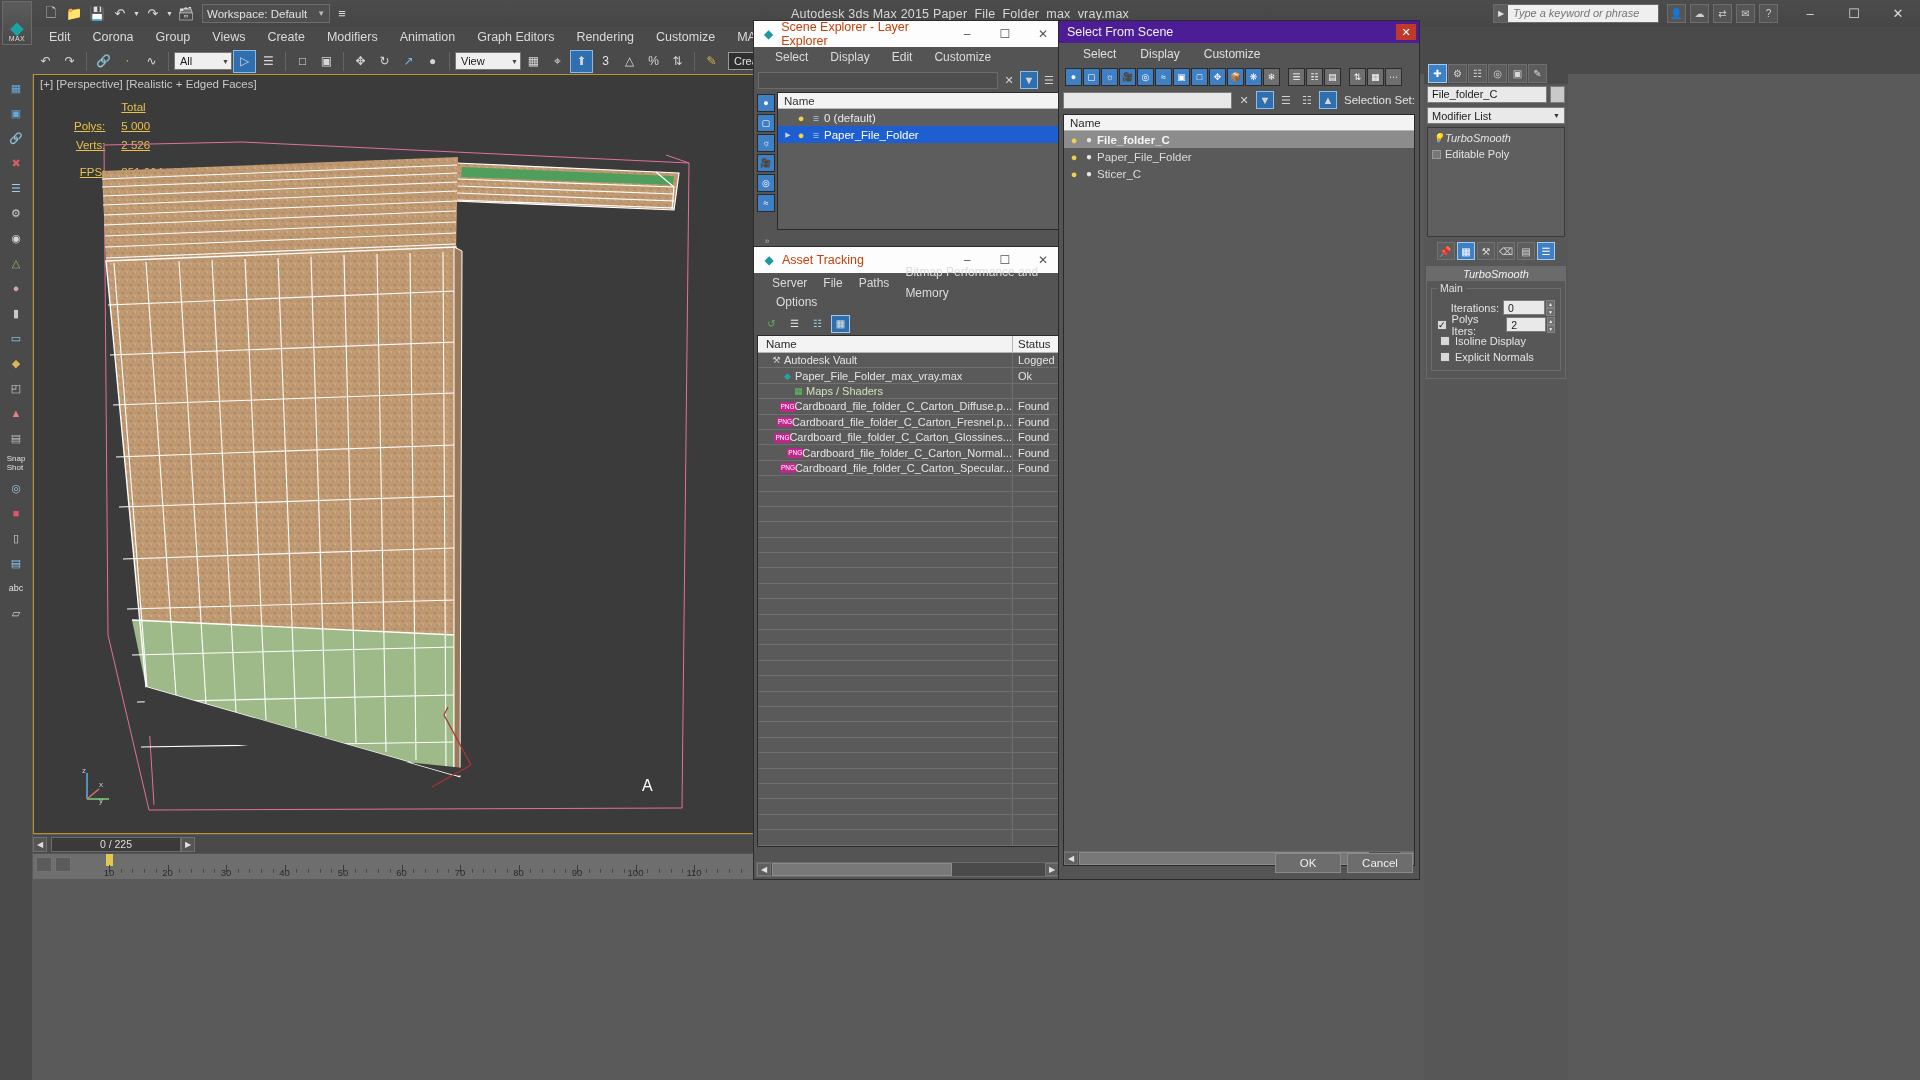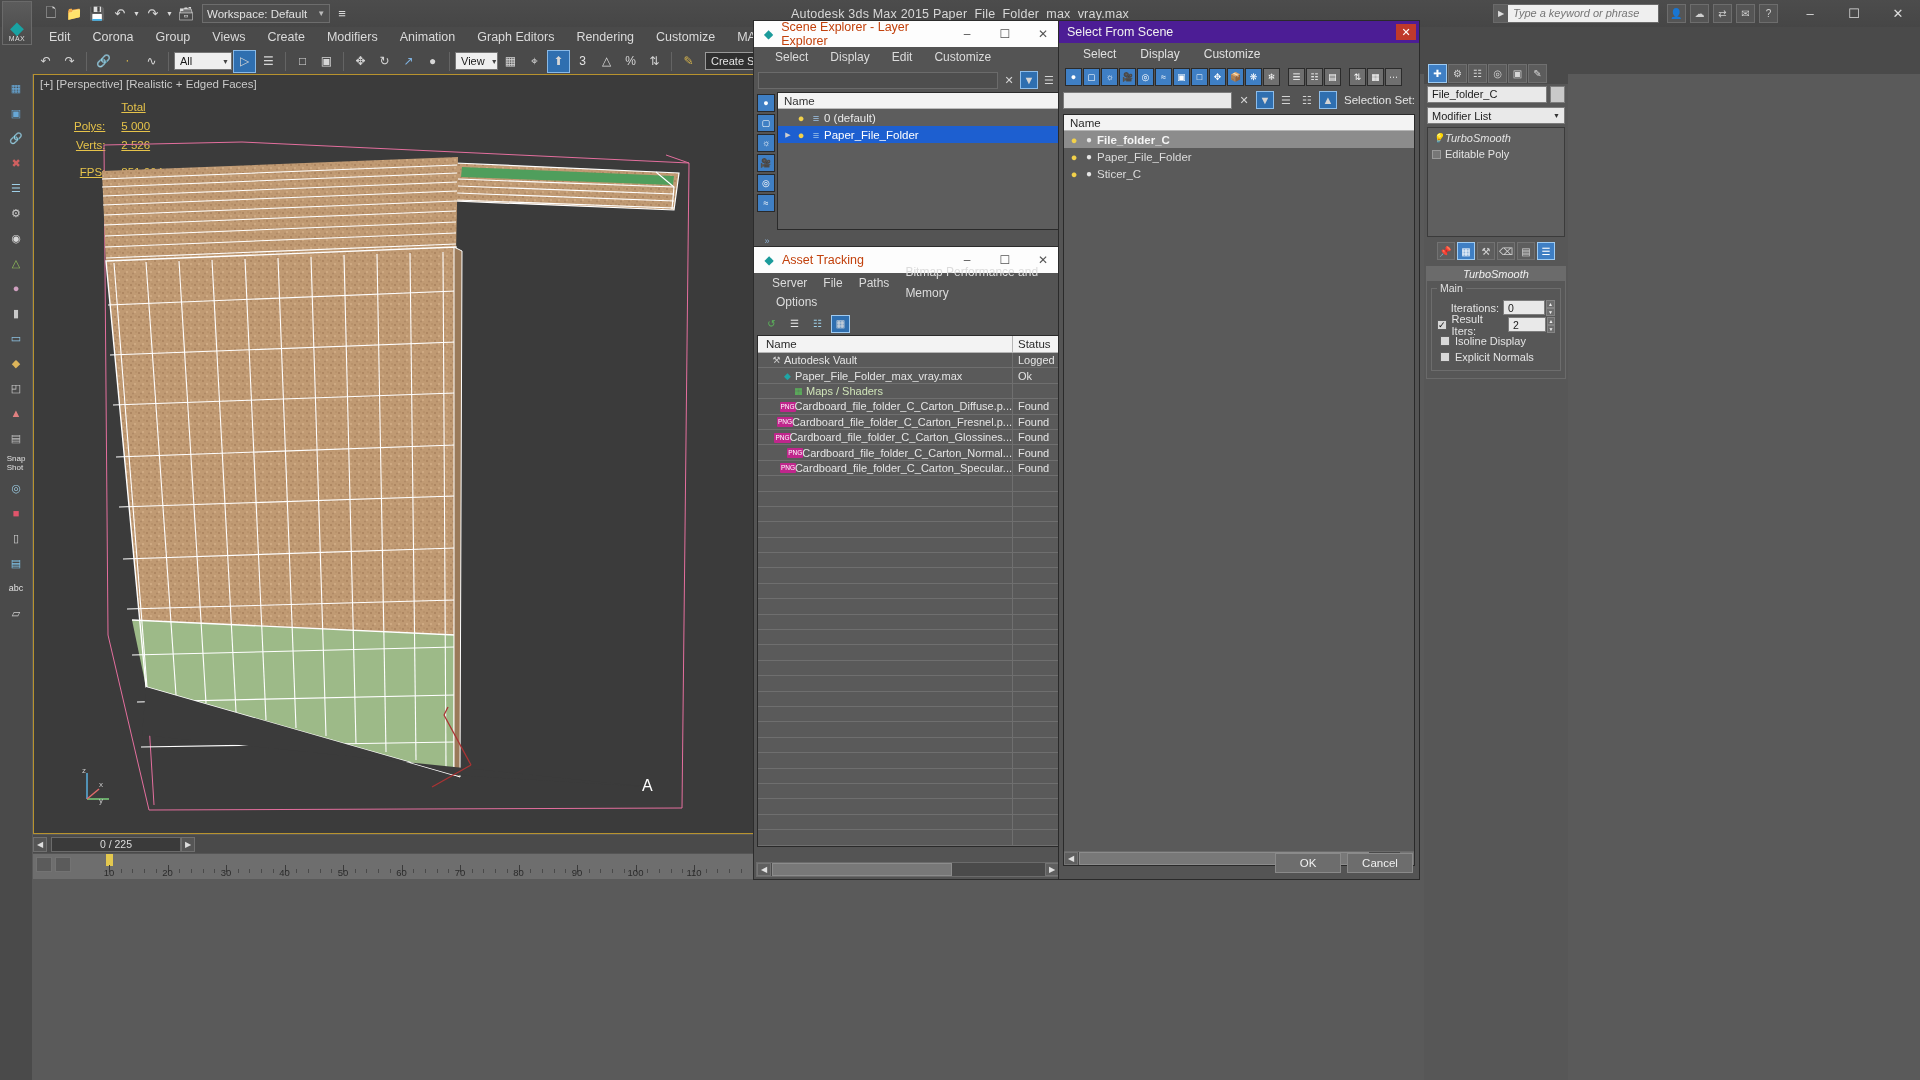--- a/index.html
+++ b/index.html
@@ -360,21 +360,21 @@
     <div class="tool">☰</div>
     <div class="tool-sep"></div>
     <div class="tool">□</div>
     <div class="tool">▣</div>
     <div class="tool-sep"></div>
     <div class="tool">✥</div>
     <div class="tool">↻</div>
     <div class="tool" style="color:#7fb2e0">↗</div>
     <div class="tool">●</div>
     <div class="tool-sep"></div>
-    <div class="combo" style="width:43px">
+    <div class="combo" style="width:66px">
       <span class="cv">View</span>
       <span class="ca">▼</span>
     </div>
     <div class="tool">▦</div>
     <div class="tool">⌖</div>
     <div class="tool active">⬆</div>
     <div class="tool" style="color:#e3e3e3">
       <span>3</span>
     </div>
     <div class="tool">△</div>
@@ -1017,21 +1017,21 @@
           <div class="prow">
             <span class="plabel">Iterations:</span>
             <span class="spin">0</span>
             <span class="spin-arrows">
                 <span>▲</span>
                 <span>▼</span>
               </span>
           </div>
           <div class="prow">
             <span class="cb checked"></span>
-            <span class="plabel">Result Iters:</span>
+            <span class="plabel">Polys Iters:</span>
             <span class="spin">2</span>
             <span class="spin-arrows">
                 <span>▲</span>
                 <span>▼</span>
               </span>
           </div>
           <div class="cbrow">
             <span class="cb"></span>
             <span>Isoline Display</span>
           </div>

